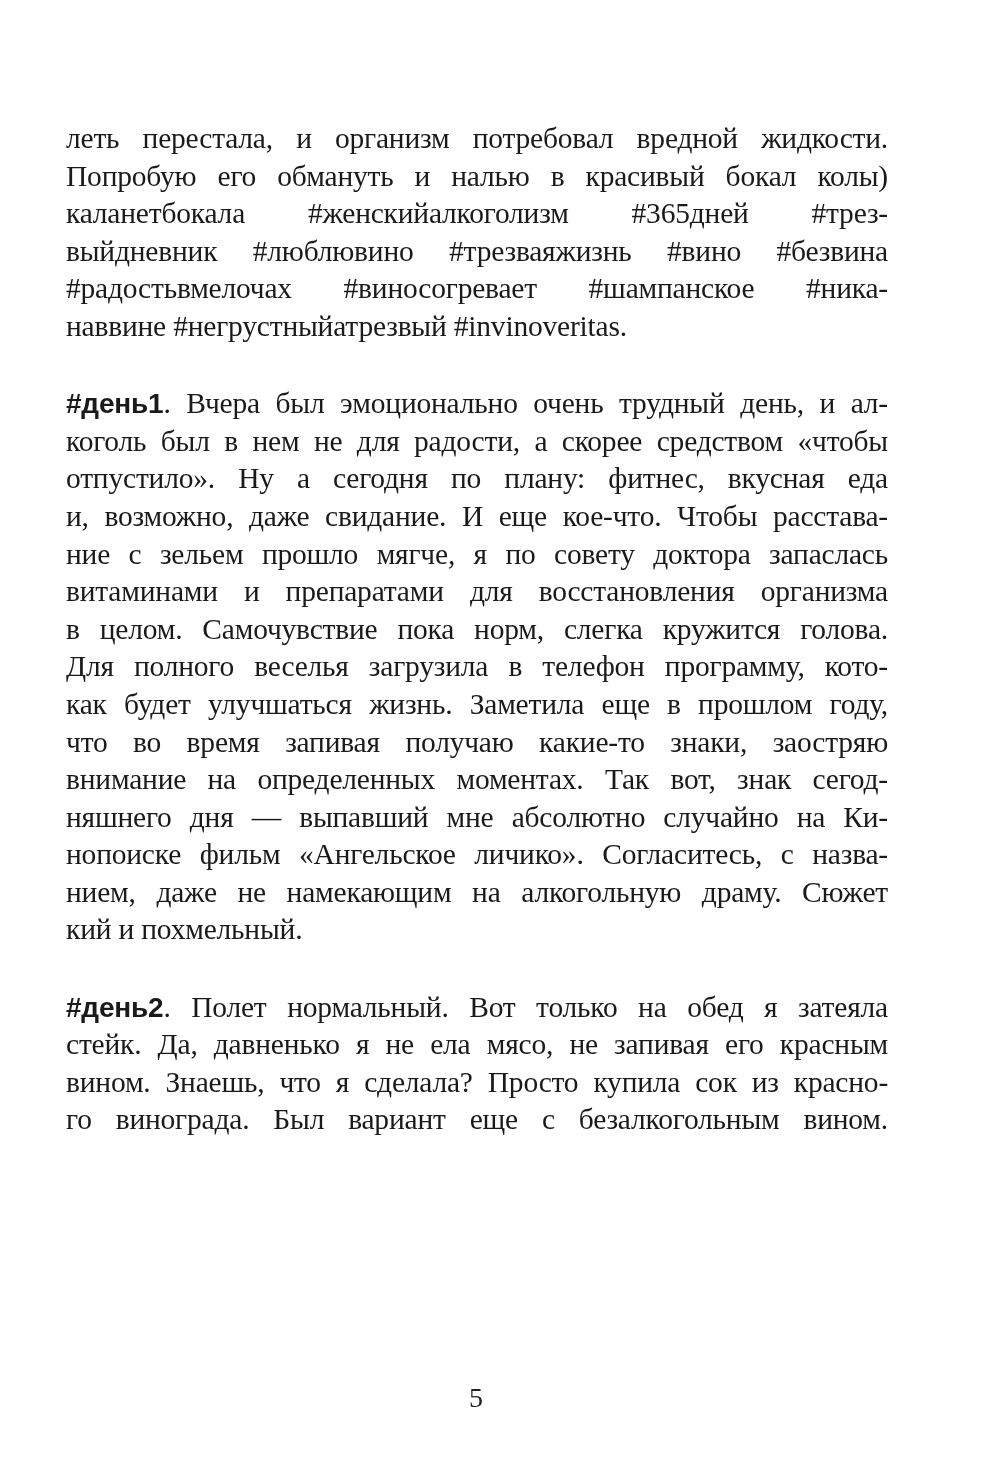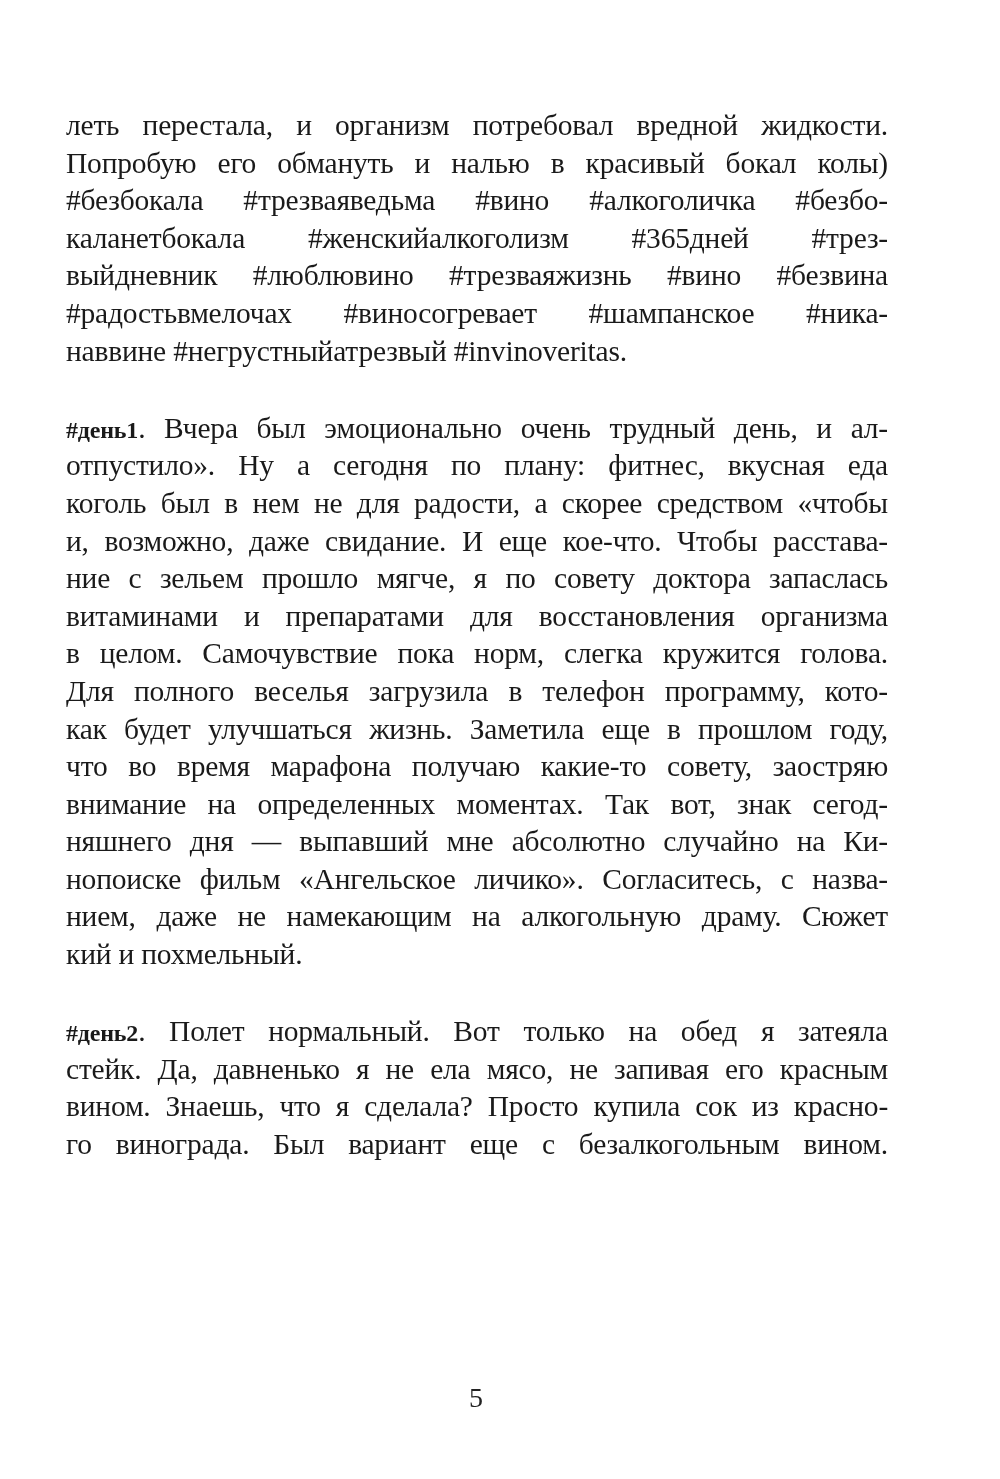--- a/index.html
+++ b/index.html
@@ -1,71 +1,70 @@
 <!DOCTYPE html>
 <html><head>
 <meta charset="utf-8">
 <style>
   html, body { margin: 0; padding: 0; background: #ffffff; }
   body { width: 1000px; height: 1479px; position: relative; overflow: hidden; }
-  .page { position: absolute; left: 66px; top: 107px; width: 822px; }
+  .page { position: absolute; left: 66px; top: 120px; width: 822px; }
   .line {
     font-family: "Liberation Serif", "DejaVu Serif", serif;
     font-size: 29.5px;
     line-height: 37.6px;
     height: 37.6px;
     color: #1a1a1a;
     white-space: nowrap;
     text-align: justify;
     text-align-last: justify;
     letter-spacing: -0.2px;
   }
   .line.last { text-align-last: left; }
   .para { margin: 0; }
   .gap { height: 39.6px; }
   .tag {
-    font-family: Liberation Serif, serif;
+    font-family: Liberation Sans, sans-serif;
     font-weight: bold;
-    font-size: 24px;
+    font-size: 28px;
   }
   .pagenum {
     position: absolute; left: 0; width: 952px; top: 1382px;
     text-align: center;
     font-family: "Liberation Serif", "DejaVu Serif", serif;
     font-size: 28px; color: #222;
   }
 </style>
 </head>
 <body>
 
 <div class="page">
 
   <div class="para">
     <div class="line">леть перестала, и организм потребовал вредной жидкости.</div>
     <div class="line">Попробую его обмануть и налью в красивый бокал колы)</div>
-    <div class="line">#безбокала #трезваяведьма #вино #алкоголичка #безбо-</div>
     <div class="line">каланетбокала #женскийалкоголизм #365дней #трез-</div>
     <div class="line">выйдневник #люблювино #трезваяжизнь #вино #безвина</div>
     <div class="line">#радостьвмелочах #виносогревает #шампанское #ника-</div>
     <div class="line last">наввине #негрустныйатрезвый #invinoveritas.</div>
   </div>
 
   <div class="gap"></div>
 
   <div class="para">
     <div class="line"><span class="tag">#день1</span><span>. Вчера был эмоционально очень трудный день, и ал-</span></div>
+    <div class="line">коголь был в нем не для радости, а скорее средством «чтобы</div>
     <div class="line">отпустило». Ну а сегодня по плану: фитнес, вкусная еда</div>
-    <div class="line">коголь был в нем не для радости, а скорее средством «чтобы</div>
     <div class="line">и, возможно, даже свидание. И еще кое-что. Чтобы расстава-</div>
     <div class="line">ние с зельем прошло мягче, я по совету доктора запаслась</div>
     <div class="line">витаминами и препаратами для восстановления организма</div>
     <div class="line">в целом. Самочувствие пока норм, слегка кружится голова.</div>
     <div class="line">Для полного веселья загрузила в телефон программу, кото-</div>
     <div class="line">как будет улучшаться жизнь. Заметила еще в прошлом году,</div>
-    <div class="line">что во время марафона получаю какие-то совету, заостряю</div>
+    <div class="line">что во время запивая получаю какие-то знаки, заостряю</div>
     <div class="line">внимание на определенных моментах. Так вот, знак сегод-</div>
     <div class="line">няшнего дня — выпавший мне абсолютно случайно на Ки-</div>
     <div class="line">нопоиске фильм «Ангельское личико». Согласитесь, с назва-</div>
     <div class="line">нием, даже не намекающим на алкогольную драму. Сюжет</div>
     <div class="line last">кий и похмельный.</div>
   </div>
 
   <div class="gap"></div>
 
   <div class="para">

